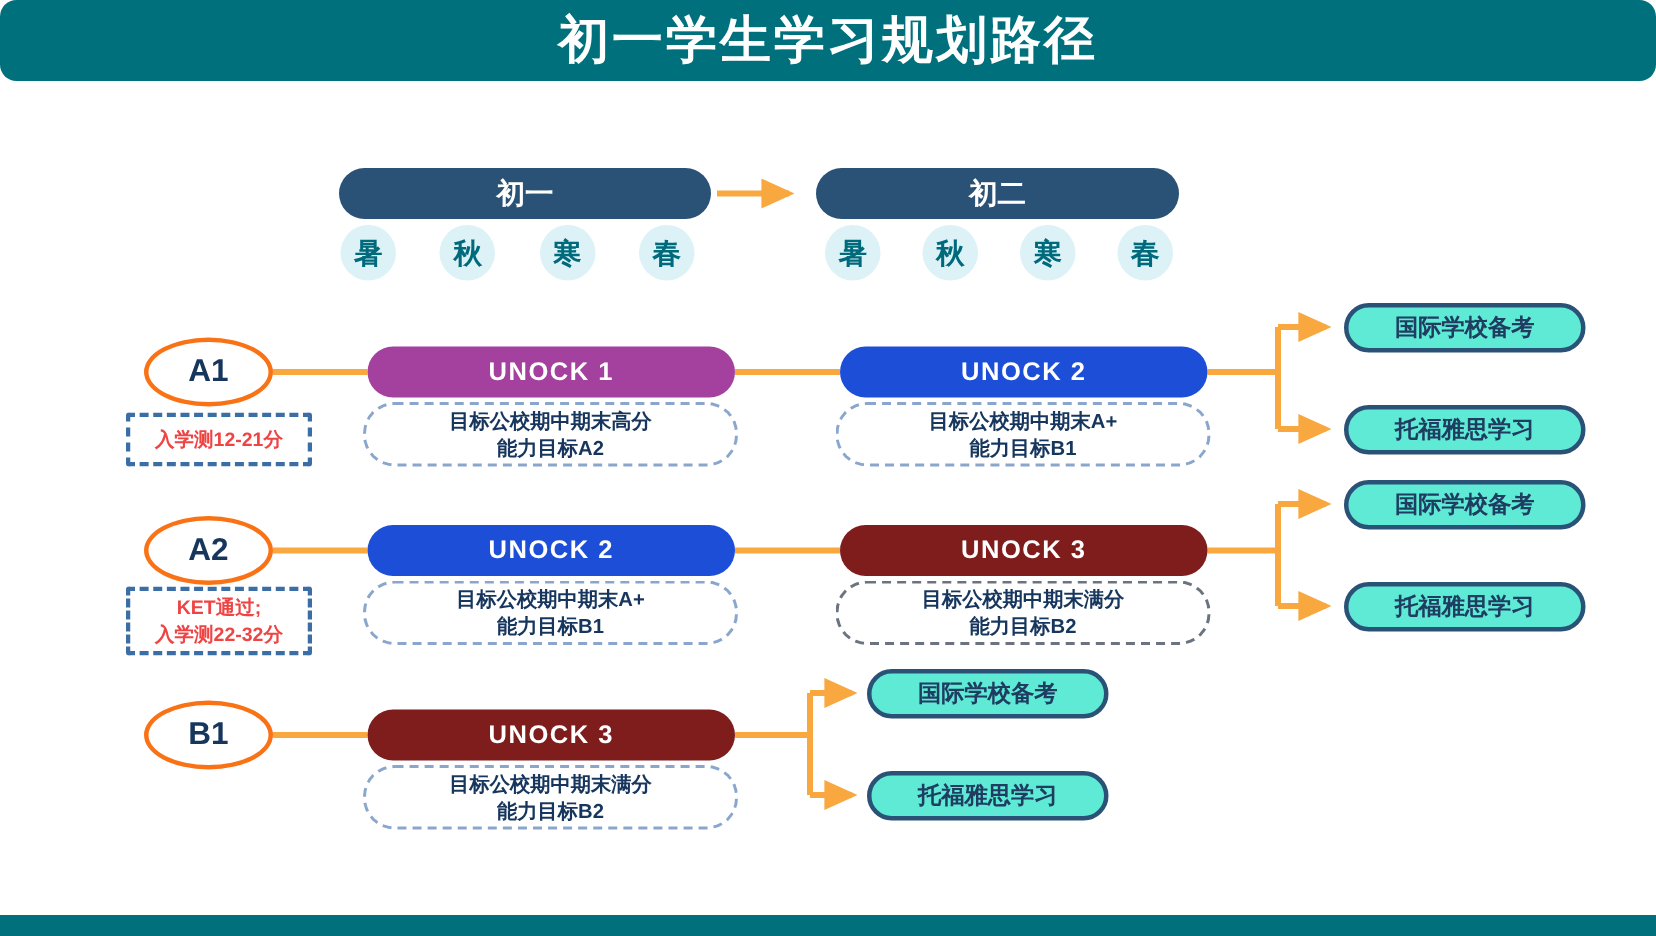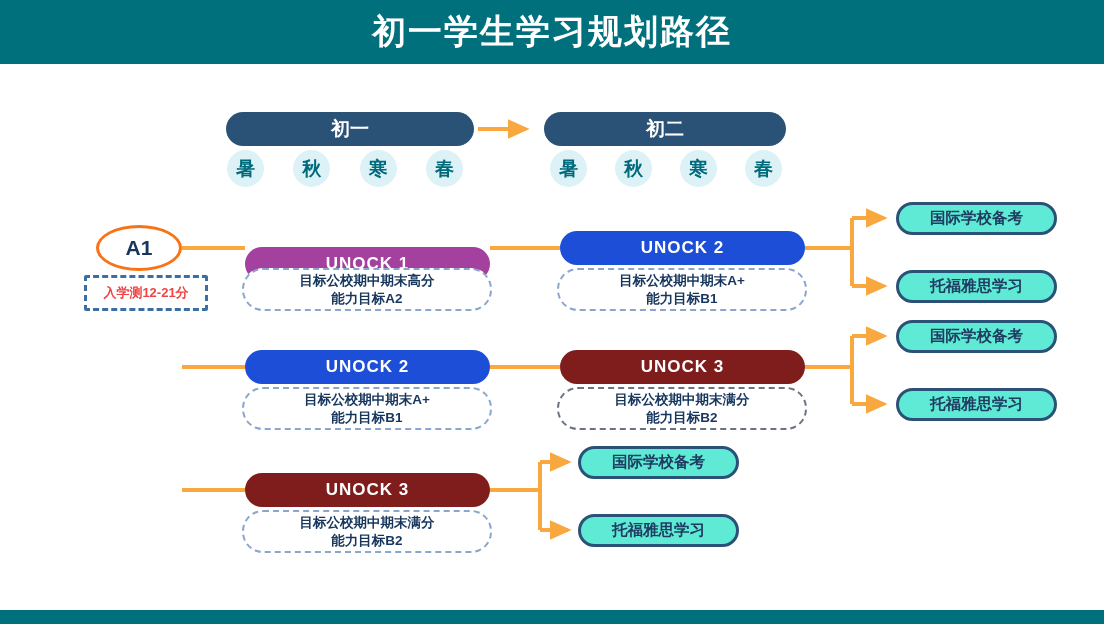--- a/index.html
+++ b/index.html
@@ -1,21 +1,21 @@
 <!DOCTYPE html>
 <html><head>
 <meta charset="utf-8">
 <style>
   html,body{margin:0;padding:0;}
   body{font-family:"Liberation Sans","DejaVu Sans",sans-serif;background:#ffffff;}
   .canvas{position:relative;width:1104px;height:624px;background:#ffffff;overflow:hidden;}
 
   
-  .header-bar{position:absolute;left:0;top:0;width:1104px;height:64px;background:#00717c;
-    display:flex;align-items:center;justify-content:center;}
+  .header-bar{position:absolute;left:0;top:0;width:1104px;height:54px;background:#00717c;
+    display:flex;align-items:center;justify-content:center;border-radius:11px;}
   .header-bar .title{color:#ffffff;font-size:34px;font-weight:bold;letter-spacing:2px;}
   .footer-bar{position:absolute;left:0;bottom:0;width:1104px;height:14px;background:#00717c;}
 
   
   .connectors{position:absolute;left:0;top:0;width:1104px;height:624px;pointer-events:none;}
 
   
   .grade-pill{position:absolute;height:34px;border-radius:17px;background:#2a5176;color:#fff;
     display:flex;align-items:center;justify-content:center;font-size:19px;font-weight:bold;}
 
@@ -112,41 +112,48 @@
     <div class="season">寒</div>
     <div class="season">春</div>
   </div>
 
   <div class="level-ellipse" style="left:96px;top:225px;">
     <span>A1</span>
   </div>
   <div class="criteria-box" style="left:84px;top:275px;width:124px;height:36px;">
     <span>入学测12-21分</span>
   </div>
-  <div class="stage-pill purple" style="left:245px;top:231px;margin-top:16px;">
+  <div class="stage-pill purple" style="left:245px;top:231px;">
     <span>UNOCK 1</span>
   </div>
   <div class="goal-box" style="left:242px;top:268px;">
     <span>目标公校期中期末高分</span>
     <span>能力目标A2</span>
   </div>
   <div class="stage-pill yellow" style="left:560px;top:231px;">
     <span>UNOCK 2</span>
   </div>
   <div class="goal-box" style="left:557px;top:268px;">
     <span>目标公校期中期末A+</span>
     <span>能力目标B1</span>
   </div>
   <div class="outcome-pill" style="left:896px;top:202px;">
     <span>国际学校备考</span>
   </div>
   <div class="outcome-pill" style="left:896px;top:270px;">
     <span>托福雅思学习</span>
   </div>
 
+  <div class="level-ellipse" style="left:96px;top:344px;">
+    <span>A2</span>
+  </div>
+  <div class="criteria-box" style="left:84px;top:391px;width:124px;height:46px;">
+    <span>KET通过;</span>
+    <span>入学测22-32分</span>
+  </div>
   <div class="stage-pill yellow" style="left:245px;top:350px;">
     <span>UNOCK 2</span>
   </div>
   <div class="goal-box" style="left:242px;top:387px;">
     <span>目标公校期中期末A+</span>
     <span>能力目标B1</span>
   </div>
   <div class="stage-pill teal" style="left:560px;top:350px;">
     <span>UNOCK 3</span>
   </div>
@@ -154,20 +161,23 @@
     <span>目标公校期中期末满分</span>
     <span>能力目标B2</span>
   </div>
   <div class="outcome-pill" style="left:896px;top:320px;">
     <span>国际学校备考</span>
   </div>
   <div class="outcome-pill" style="left:896px;top:388px;">
     <span>托福雅思学习</span>
   </div>
 
+  <div class="level-ellipse" style="left:96px;top:467px;">
+    <span>B1</span>
+  </div>
   <div class="stage-pill teal" style="left:245px;top:473px;">
     <span>UNOCK 3</span>
   </div>
   <div class="goal-box" style="left:242px;top:510px;">
     <span>目标公校期中期末满分</span>
     <span>能力目标B2</span>
   </div>
   <div class="outcome-pill" style="left:578px;top:446px;">
     <span>国际学校备考</span>
   </div>

